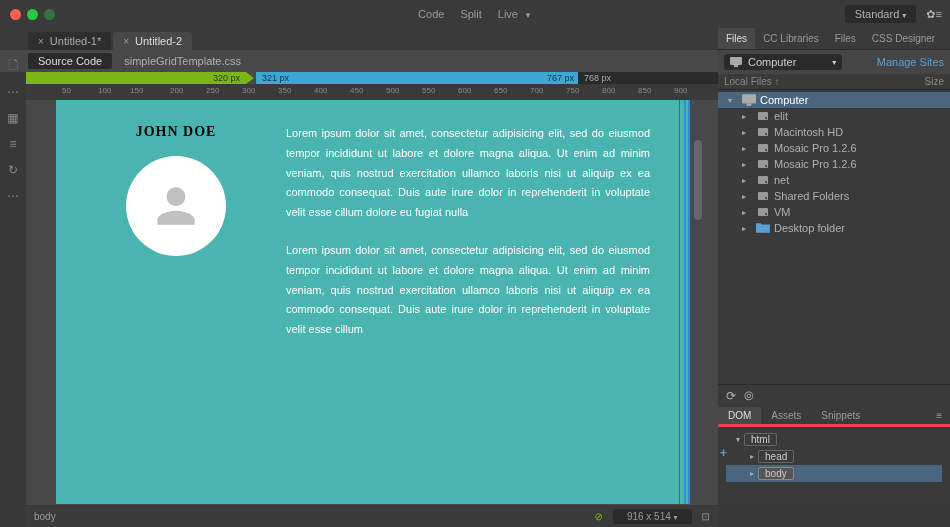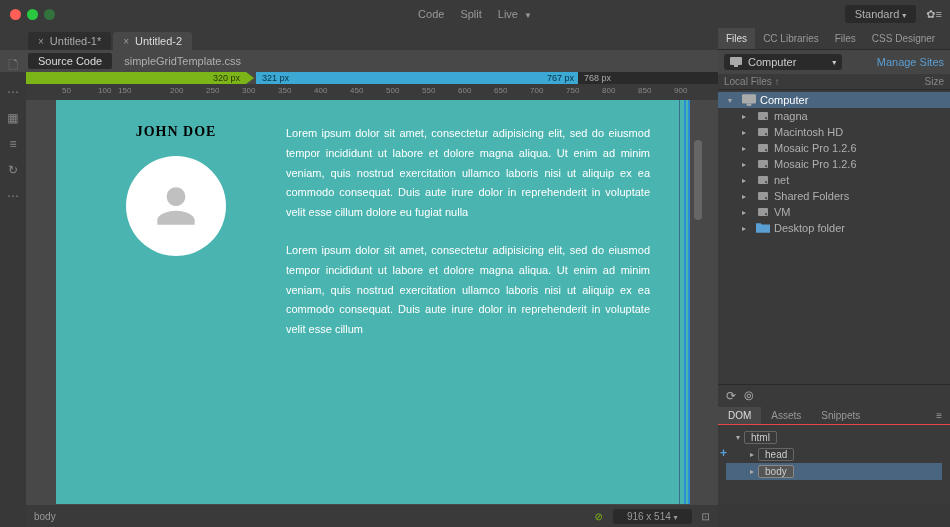--- a/index.html
+++ b/index.html
@@ -75,21 +75,21 @@
 .files-columns { display: flex; padding: 2px 6px; font-size: 10px; color: #888; justify-content: space-between; border-bottom: 1px solid #2a2a2a; }
 .file-tree { padding: 2px 0; font-size: 11px; }
 .tree-row { display: flex; align-items: center; gap: 4px; padding: 2px 6px 2px 10px; }
 .tree-row.selected { background: #4a6580; color: #fff; }
 .tree-row .arrow { width: 10px; font-size: 8px; color: #aaa; }
 .tree-icon { width: 14px; height: 12px; }
 
 
 .dom-panel { position: absolute; bottom: 0; left: 0; right: 0; height: 120px; background: #3a3a3a; border-top: 1px solid #2a2a2a; }
 .dom-icons { display: flex; gap: 8px; padding: 4px 8px; color: #aaa; font-size: 12px; }
-.dom-tabs { display: flex; border-bottom: 1px solid #ef4444; }
+.dom-tabs { display: flex; border-bottom: 3px solid #ef4444; }
 .dom-tabs span { padding: 3px 10px; font-size: 10px; color: #999; }
 .dom-tabs .active { background: #484848; color: #ddd; }
 .dom-tree { padding: 4px 8px; font-size: 10px; }
 .dom-row { display: flex; align-items: center; gap: 4px; padding: 2px 0 2px 10px; }
 .dom-row.selected { background: #4a6580; }
 .tag-pill { background: #3a3a3a; border: 1px solid #666; padding: 0 6px; border-radius: 2px; color: #ccc; font-size: 10px; }
 .dom-row.selected .tag-pill { background: #555; border-color: #888; }
 .plus-btn { position: absolute; left: 2px; bottom: 44px; color: #5a9fd4; font-size: 12px; font-weight: bold; }
 
 
@@ -155,21 +155,21 @@
       <span>321  px</span>
       <span class="mq-blue-end">767  px</span>
     </div>
     <div class="mq-dark">
         <span>768  px</span>
       </div>
   </div>
   <div class="px-ruler" id="ruler">
       <span class="px-tick" style="left: 36px;">50</span>
       <span class="px-tick" style="left: 72px;">100</span>
-      <span class="px-tick" style="left: 92px;">150</span>
+      <span class="px-tick" style="left: 104px;">150</span>
       <span class="px-tick" style="left: 144px;">200</span>
       <span class="px-tick" style="left: 180px;">250</span>
       <span class="px-tick" style="left: 216px;">300</span>
       <span class="px-tick" style="left: 252px;">350</span>
       <span class="px-tick" style="left: 288px;">400</span>
       <span class="px-tick" style="left: 324px;">450</span>
       <span class="px-tick" style="left: 360px;">500</span>
       <span class="px-tick" style="left: 396px;">550</span>
       <span class="px-tick" style="left: 432px;">600</span>
       <span class="px-tick" style="left: 468px;">650</span>
@@ -235,21 +235,21 @@
           <rect x="4" y="8" width="4" height="2"></rect>
         </svg>
         <span>Computer</span>
       </div>
       <div class="tree-row" style="padding-left: 24px;">
         <span class="arrow">▸</span>
         <svg class="disk-ico tree-icon" viewBox="0 0 12 12">
           <rect x="1" y="2" width="10" height="8" rx="1"></rect>
           <circle cx="9" cy="8" r="1" fill="#3a3a3a"></circle>
         </svg>
-        <span>magna</span>
+        <span>elit</span>
       </div>
       <div class="tree-row" style="padding-left: 24px;">
         <span class="arrow">▸</span>
         <svg class="disk-ico tree-icon" viewBox="0 0 12 12">
           <rect x="1" y="2" width="10" height="8" rx="1"></rect>
           <circle cx="9" cy="8" r="1" fill="#3a3a3a"></circle>
         </svg>
         <span>Macintosh HD</span>
       </div>
       <div class="tree-row" style="padding-left: 24px;">

